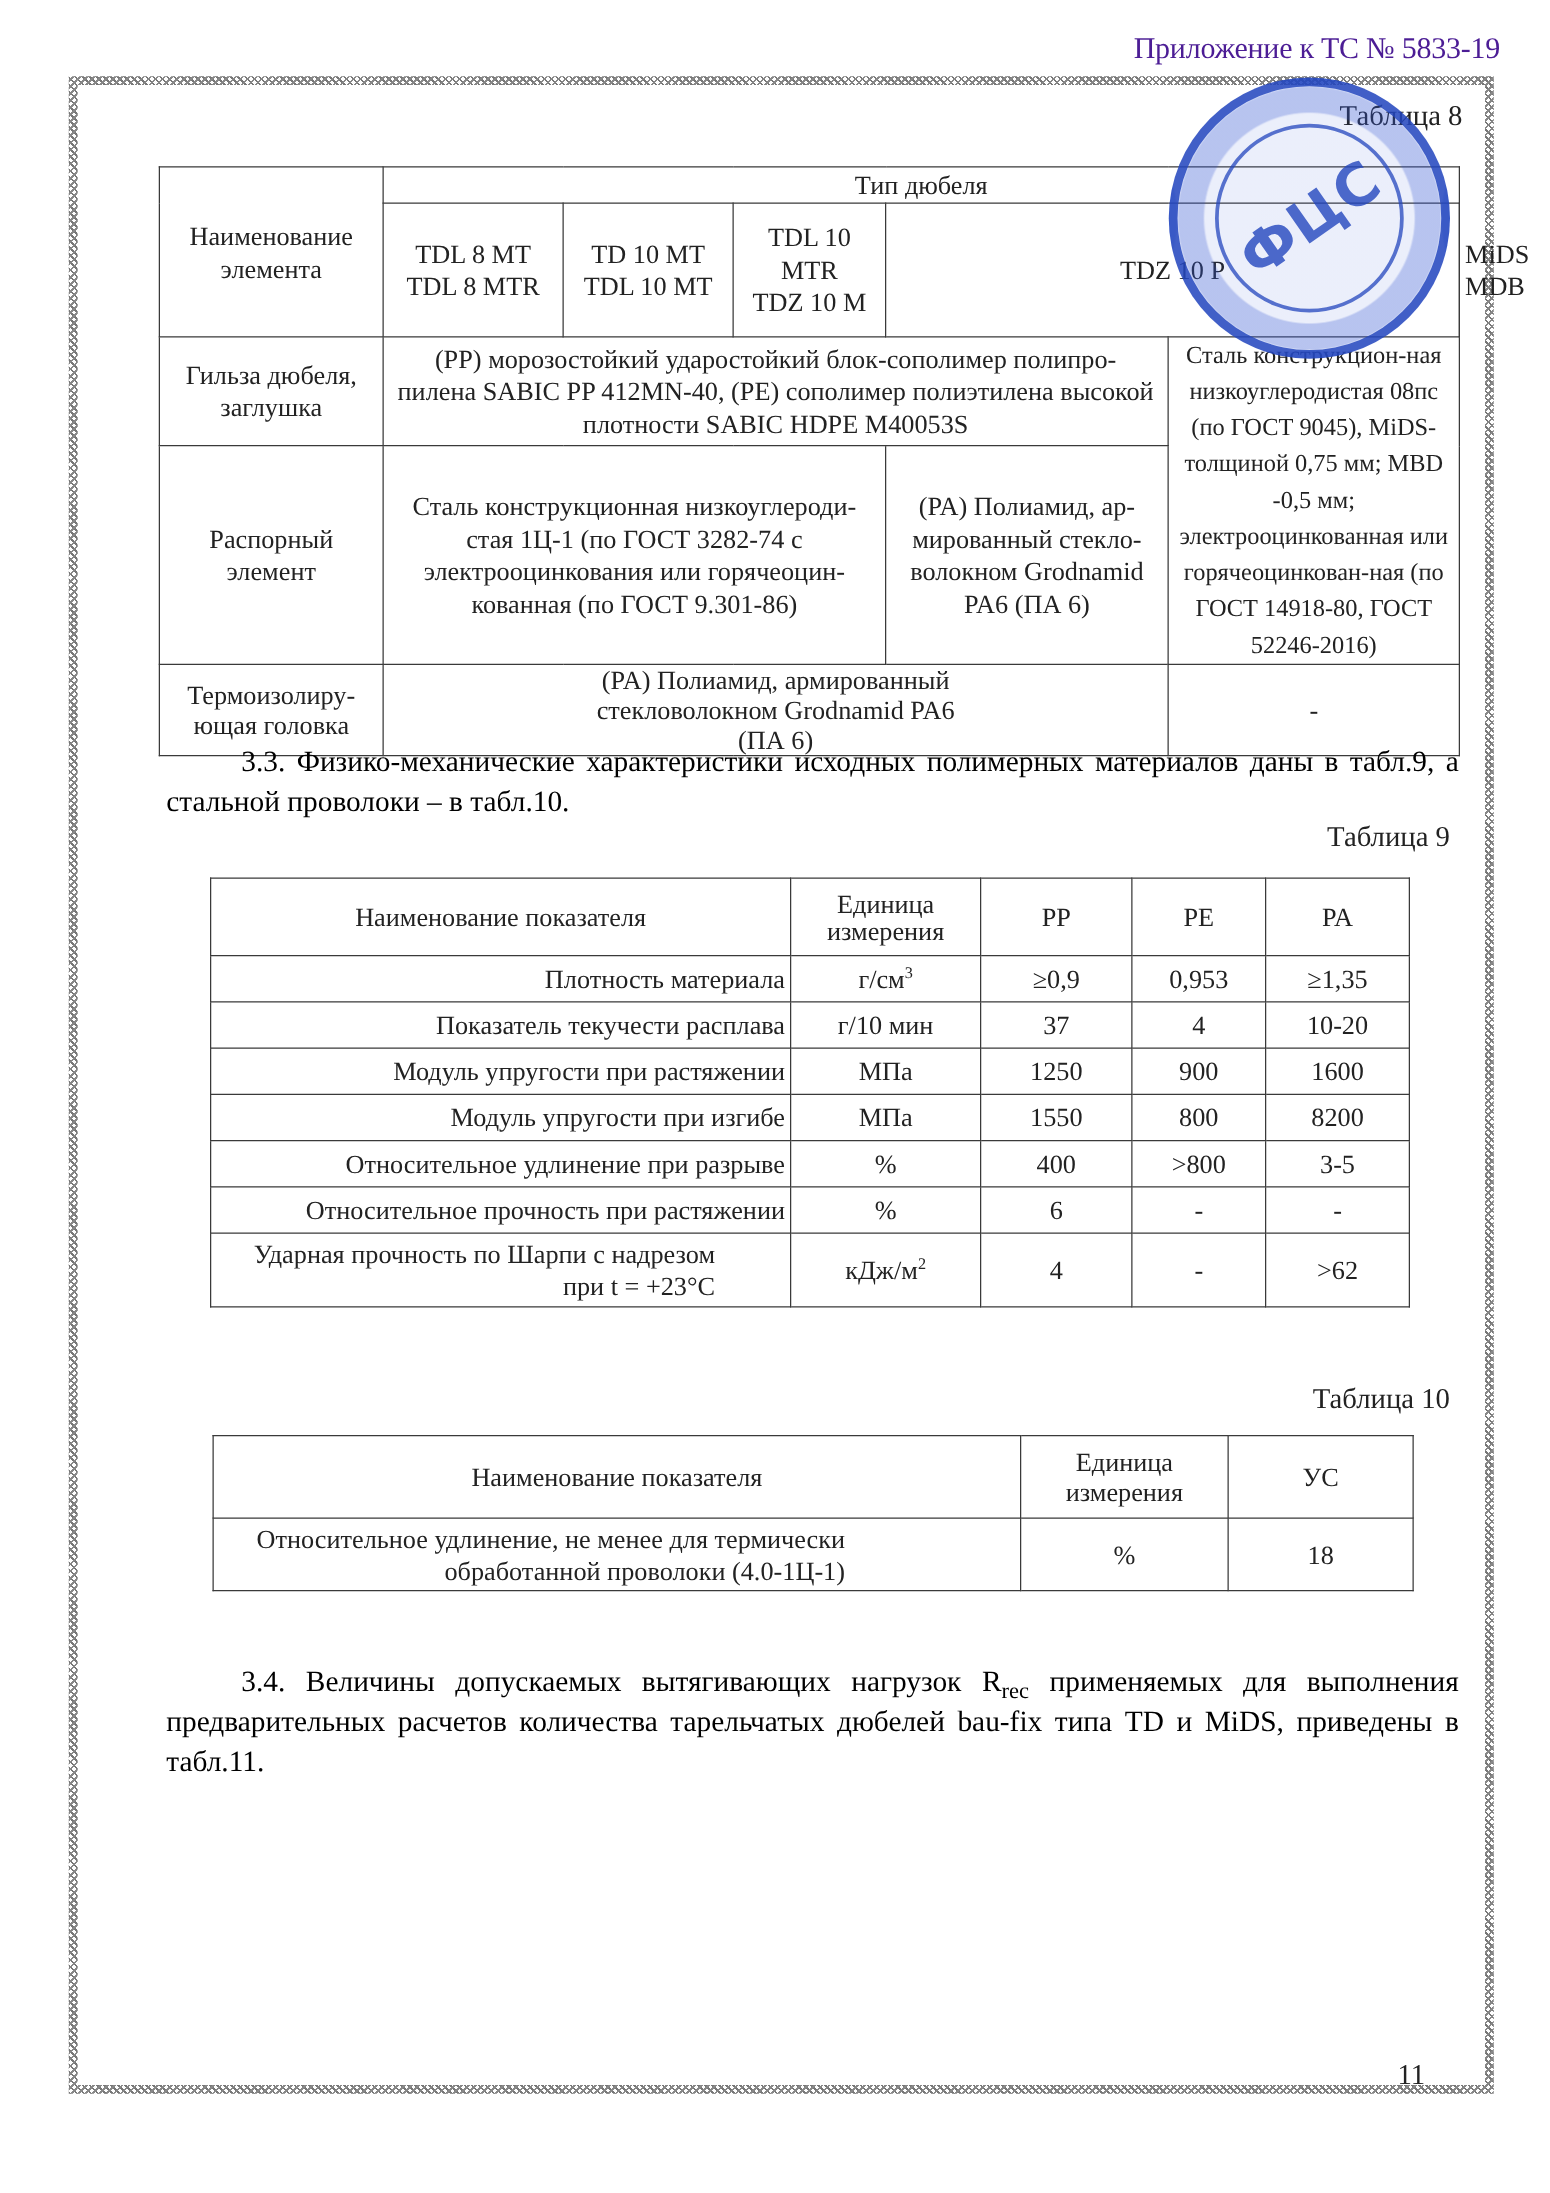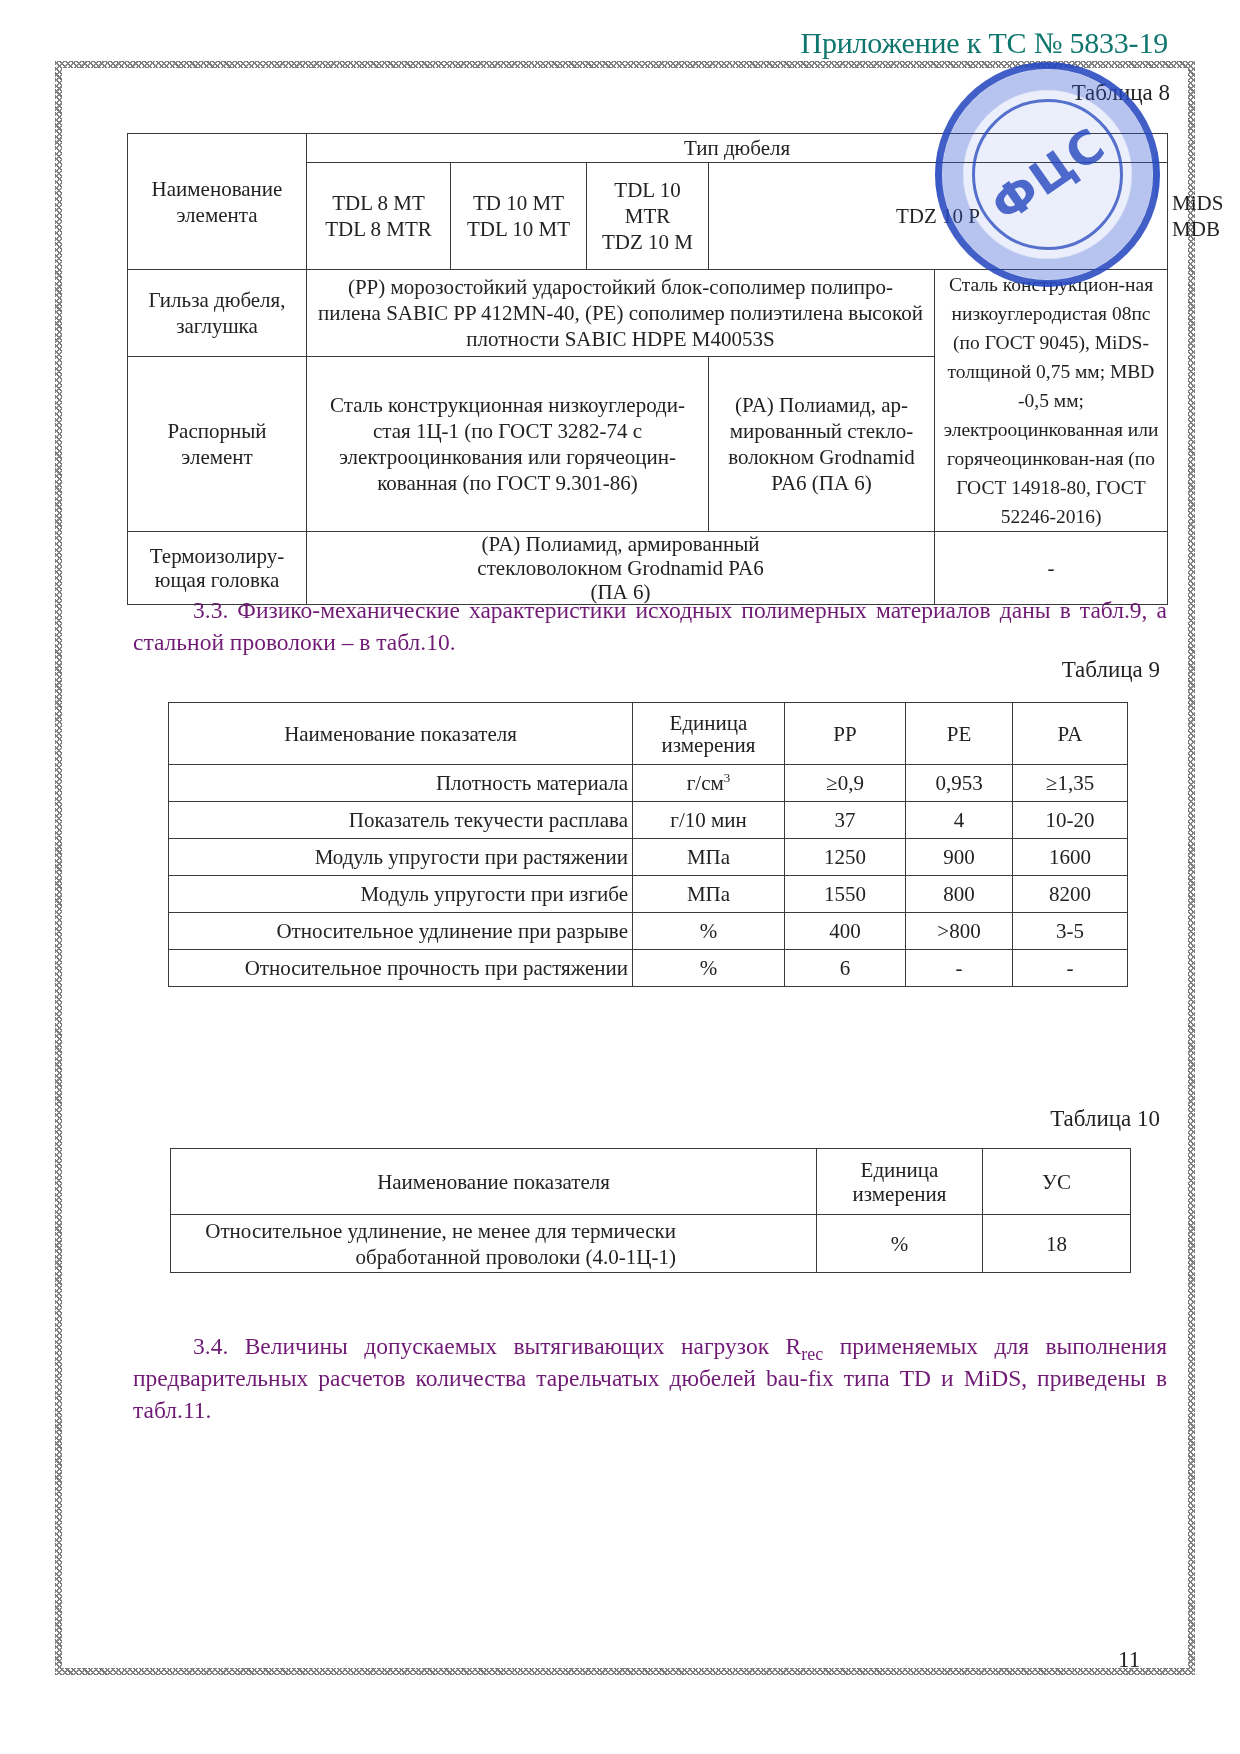--- a/index.html
+++ b/index.html
@@ -1,34 +1,34 @@
 <!DOCTYPE html>
 <html><head>
 <meta charset="utf-8">
 <style>
   html, body { margin:0; padding:0; background:#ffffff; }
   body { width:1240px; height:1754px; position:relative; overflow:hidden;
          font-family:"Liberation Serif", "DejaVu Serif", serif; color:#1d1d1d; }
   .abs { position:absolute; }
-  .header-ref { right:72px; top:26px; font-size:30px; letter-spacing:-0.2px; color:#0f766e; }
+  .header-ref { right:40px; top:26px; font-size:24px; letter-spacing:-0.2px; color:#4c1d95; }
   
   .border-frame { left:55px; top:61px; width:1140px; height:1614px;
     box-sizing:border-box; border:7px solid transparent;
     border-image: repeating-linear-gradient(45deg,#777 0 1.5px,transparent 1.5px 4px) 7;
     border-image-slice:7; }
   .border-frame::before { content:""; position:absolute; inset:-7px;
     border:7px solid transparent;
     border-image: repeating-linear-gradient(-45deg,#888 0 1.5px,transparent 1.5px 4px) 7; }
   .table-caption { font-size:23px; color:#222; }
   table.grid { position:absolute; border-collapse:collapse; table-layout:fixed; }
   table.grid td { border:1.5px solid #3a3a3a; padding:0 4px; text-align:center;
                   vertical-align:middle; font-size:21px; line-height:26px; color:#222; }
   table.grid td.left { text-align:right; }
   .t9 td, .t10 td { font-size:20.5px; line-height:24px; }
-  .para { font-size:23.5px; line-height:32px; text-align:justify; color:#701a75; }
+  .para { font-size:23.5px; line-height:32px; text-align:justify; color:#000000; }
   .para .indent { display:inline-block; width:60px; }
   .page-num { font-size:23px; color:#222; }
   sup { font-size:13px; line-height:0; }
   sub { font-size:18px; line-height:0; }
   
   .stamp { left:935px; top:62px; width:225px; height:225px; border-radius:50%;
            border:7px solid rgba(35,70,190,0.85); box-sizing:border-box;
            background:radial-gradient(circle, rgba(60,95,215,0.10) 0 56%, rgba(50,85,210,0.35) 57% 70%, rgba(60,95,215,0.12) 71%);
            pointer-events:none; }
   .stamp-inner { position:absolute; left:30px; top:30px; width:151px; height:151px;
@@ -152,20 +152,27 @@
     <td>&gt;800</td>
     <td>3-5</td>
   </tr>
   <tr style="height:37px;">
     <td class="left">Относительное прочность при растяжении</td>
     <td>%</td>
     <td>6</td>
     <td>-</td>
     <td>-</td>
   </tr>
+  <tr style="height:59px;">
+    <td class="left" style="line-height:26px; padding-right:60px;">Ударная прочность по Шарпи с надрезом при t = +23°C</td>
+    <td><span>кДж/м</span><sup>2</sup></td>
+    <td>4</td>
+    <td>-</td>
+    <td>&gt;62</td>
+  </tr>
 </tbody>
   </table>
 
 <div class="abs table-caption" style="right:80px; top:1106px;">Таблица 10</div>
 
 <table class="grid t10" style="left:170px; top:1148px; width:960px;">
   <colgroup>
     <col style="width:646px">
       <col style="width:166px">
       <col style="width:148px">

